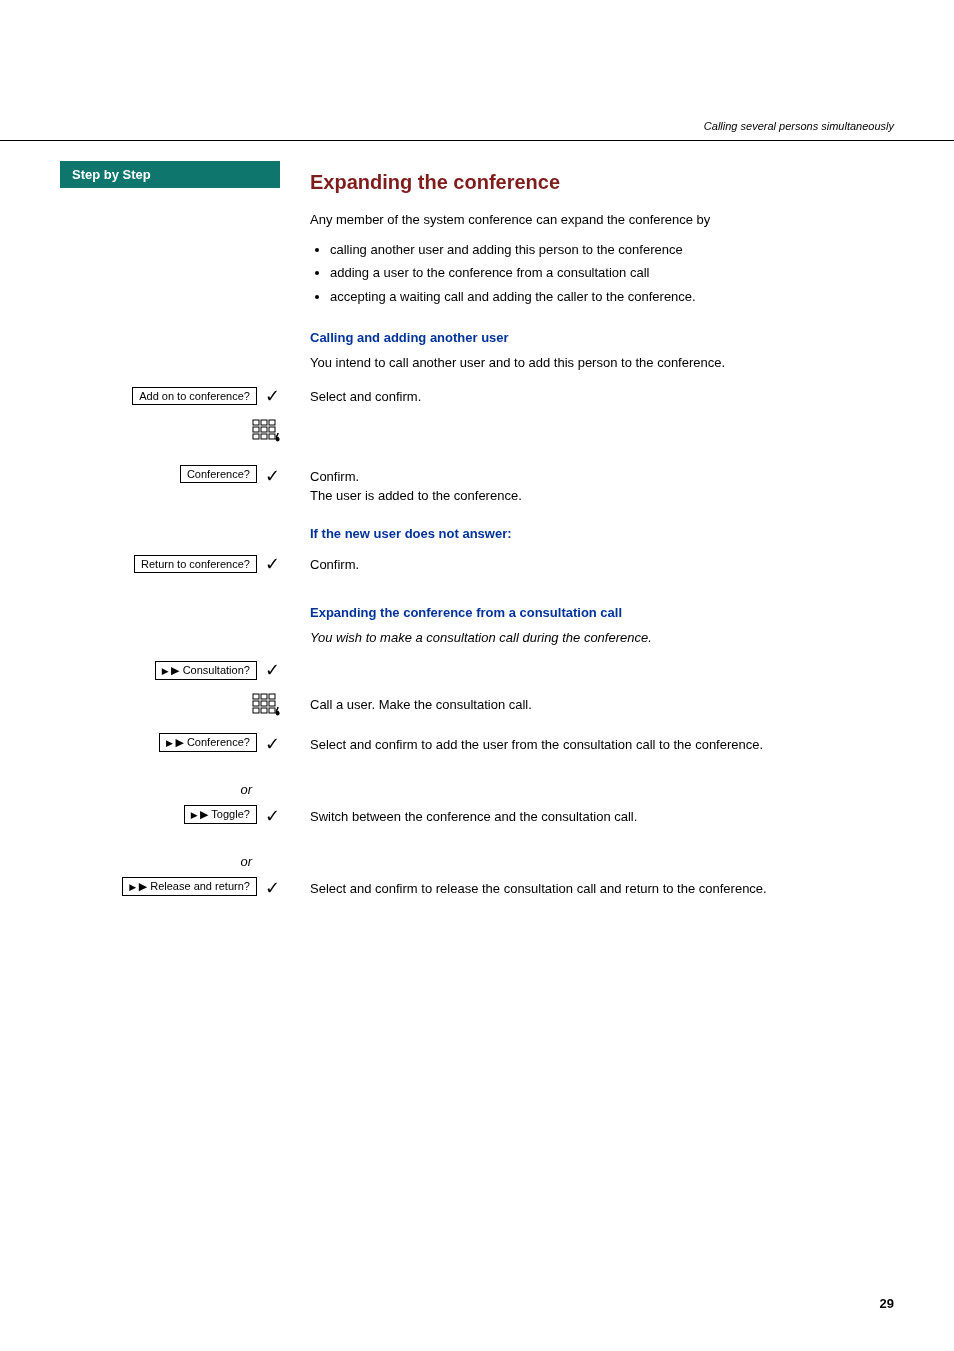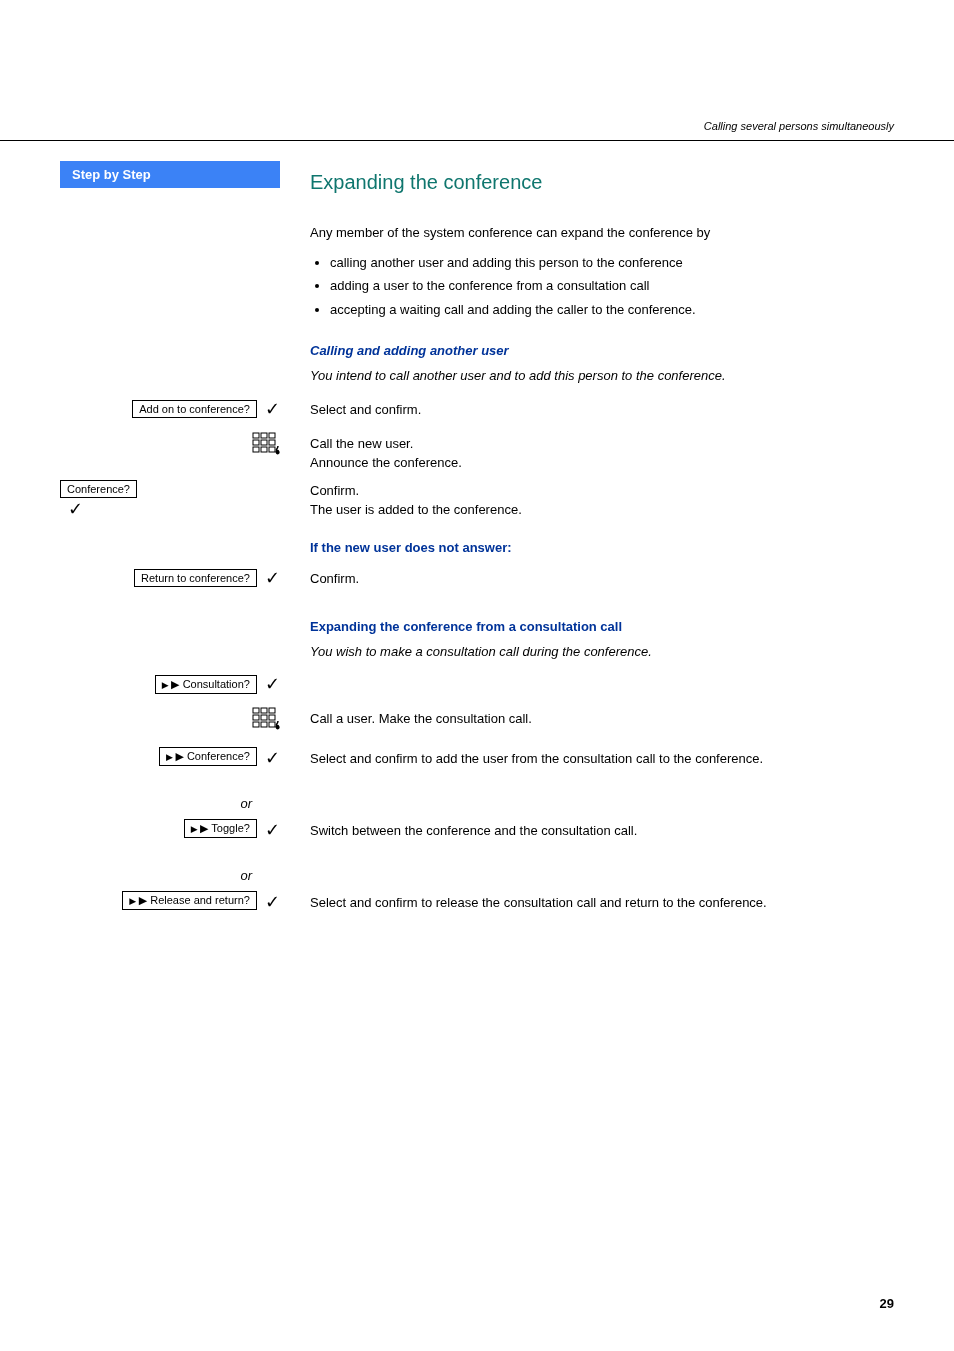--- a/index.html
+++ b/index.html
@@ -16,21 +16,21 @@
     .page-header {
       text-align: right;
       padding: 120px 60px 8px 0;
       font-size: 11px;
       font-style: italic;
       color: #000;
       border-bottom: 1px solid #000;
     }
 
     .step-by-step-box {
-      background: #3b82f6;
+      background: #0f766e;
       color: #fff;
       font-size: 13px;
       font-weight: bold;
       padding: 6px 12px;
       margin-bottom: 20px;
       display: inline-block;
       width: 100%;
     }
 
     .step-label {
@@ -47,23 +47,23 @@
     }
 
     .check-mark {
       font-size: 18px;
       margin-left: 8px;
       font-weight: normal;
     }
 
     .section-title-main {
       font-size: 20px;
-      font-weight: normal;
-      color: #0f766e;
-      margin-bottom: 29px;
+      font-weight: bold;
+      color: #7f1d1d;
+      margin-bottom: 16px;
       font-family: Arial, Helvetica, sans-serif;
     }
 
     .intro-text {
       font-size: 13px;
       margin-bottom: 10px;
       line-height: 1.5;
     }
 
     .bullet-list {
@@ -179,21 +179,21 @@
       <ul class="bullet-list">
         <li><span>calling another user and adding this person to the conference</span></li>
         <li><span>adding a user to the conference from a consultation call</span></li>
         <li><span>accepting a waiting call and adding the caller to the conference.</span></li>
       </ul>
     </div>
   </div>
 
   <div style="display: flex; margin-bottom: 0;">
     <div style="width: 220px; flex-shrink: 0;"></div>
-    <div style="flex:1; padding-left: 30px; font-style: italic;">
+    <div style="flex:1; padding-left: 30px;">
       <div class="subsection-title">
         <span>Calling and adding another user</span>
       </div>
       <div class="intro-text" style="margin-bottom: 8px;">
         <span>You intend to call another user and to add this person to the conference.</span>
       </div>
     </div>
   </div>
 
   <div class="aligned-section" style="min-height: 30px; margin-bottom: 4px;">
@@ -216,27 +216,24 @@
         <rect x="9" y="8" width="6" height="5" fill="none" stroke="#000" stroke-width="1"></rect>
         <rect x="17" y="8" width="6" height="5" fill="none" stroke="#000" stroke-width="1"></rect>
         <rect x="1" y="15" width="6" height="5" fill="none" stroke="#000" stroke-width="1"></rect>
         <rect x="9" y="15" width="6" height="5" fill="none" stroke="#000" stroke-width="1"></rect>
         <rect x="17" y="15" width="6" height="5" fill="none" stroke="#000" stroke-width="1"></rect>
 
         <path d="M24 18 Q26 16 26 14" stroke="#000" stroke-width="1.5" fill="none"></path>
         <ellipse cx="25.5" cy="20" rx="2" ry="2.5" fill="#000" transform="rotate(-20 25.5 20)"></ellipse>
       </svg>
     </div>
-    <div class="aligned-right" style="align-items: flex-start; padding-top: 4px;">
-      <span class="desc-text">Call the new user.<br>Announce the conference.</span>
-    </div>
   </div>
 
   <div class="aligned-section" style="min-height: 42px; margin-bottom: 10px;">
-    <div class="aligned-left" style="align-items: flex-start; padding-top: 2px; flex-direction: column;">
+    <div class="aligned-left" style="align-items: flex-start; padding-top: 2px;">
       <span class="step-label">Conference?</span>
       <span class="check-mark">✓</span>
     </div>
     <div class="aligned-right" style="align-items: flex-start; padding-top: 2px;">
       <span class="desc-text">Confirm.<br>The user is added to the conference.</span>
     </div>
   </div>
 
   <div style="display: flex; margin-bottom: 0;">
     <div style="width: 220px; flex-shrink: 0;"></div>

